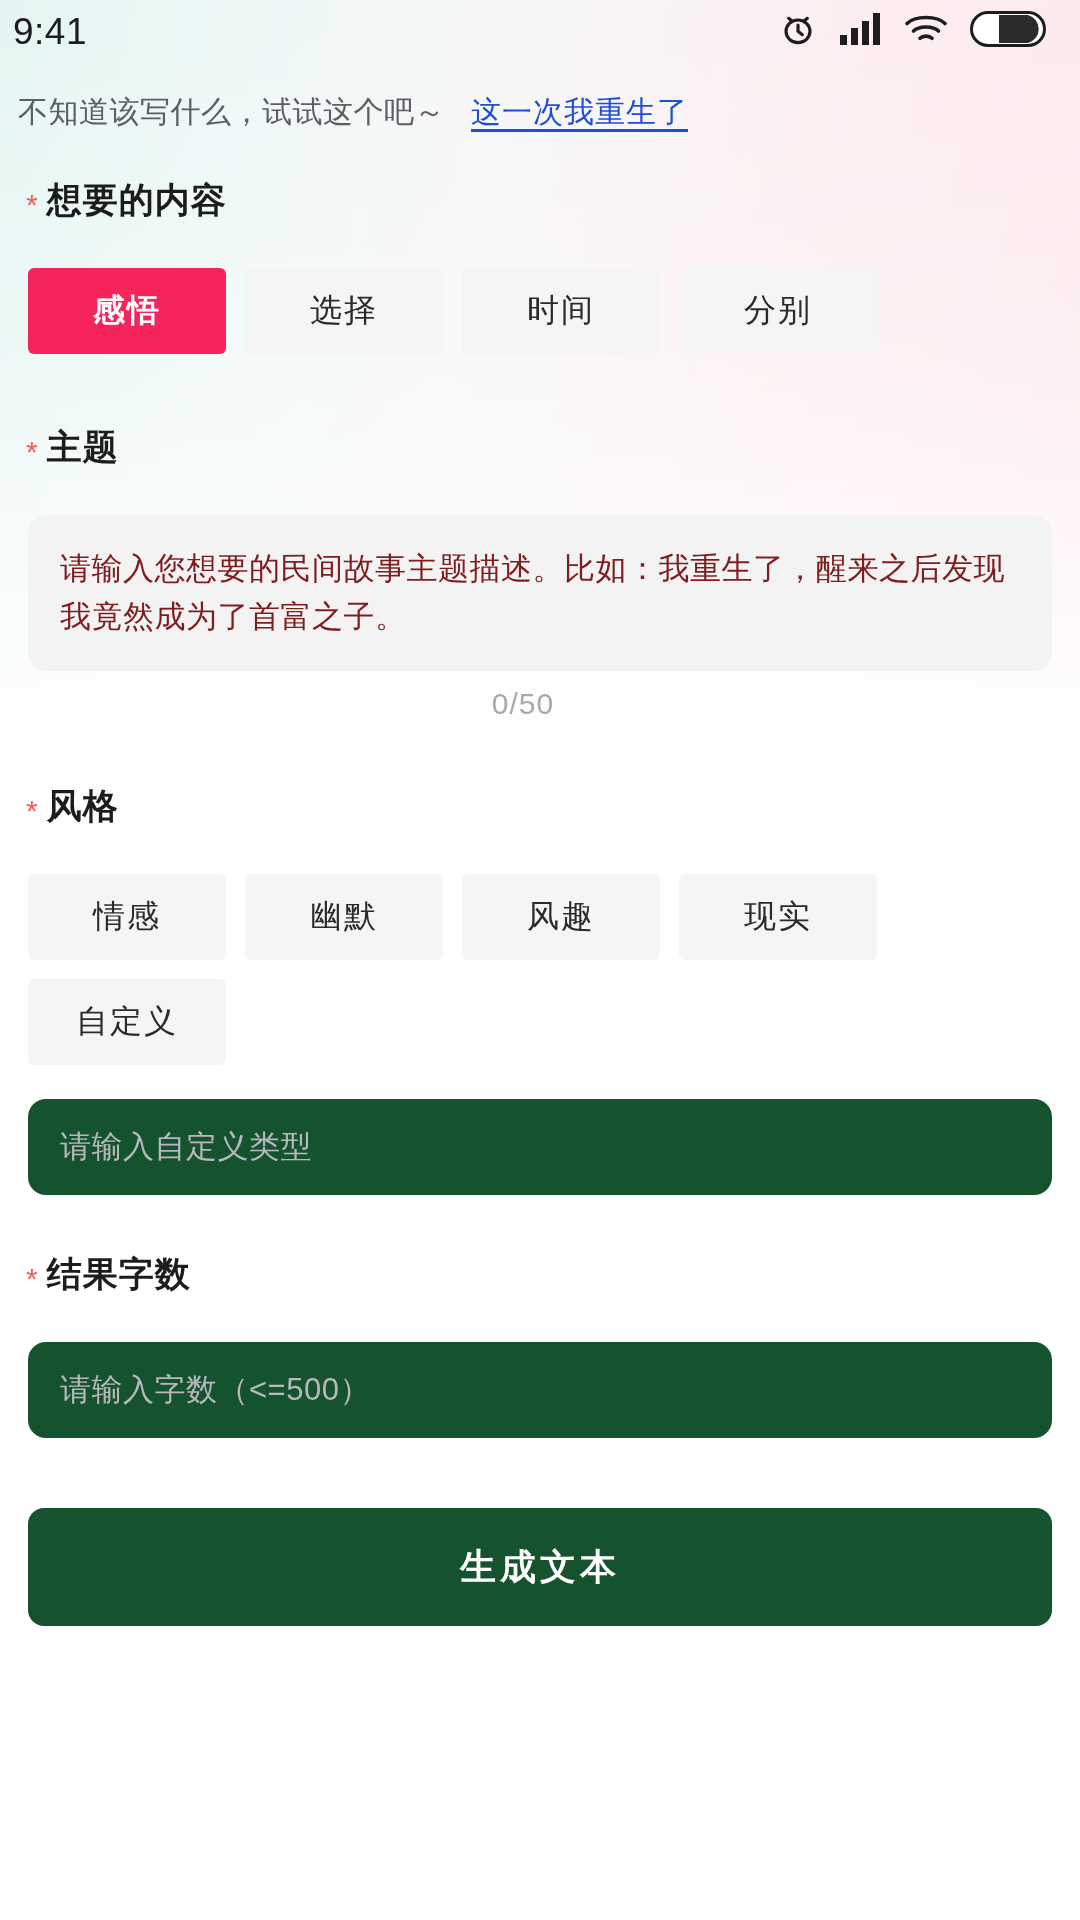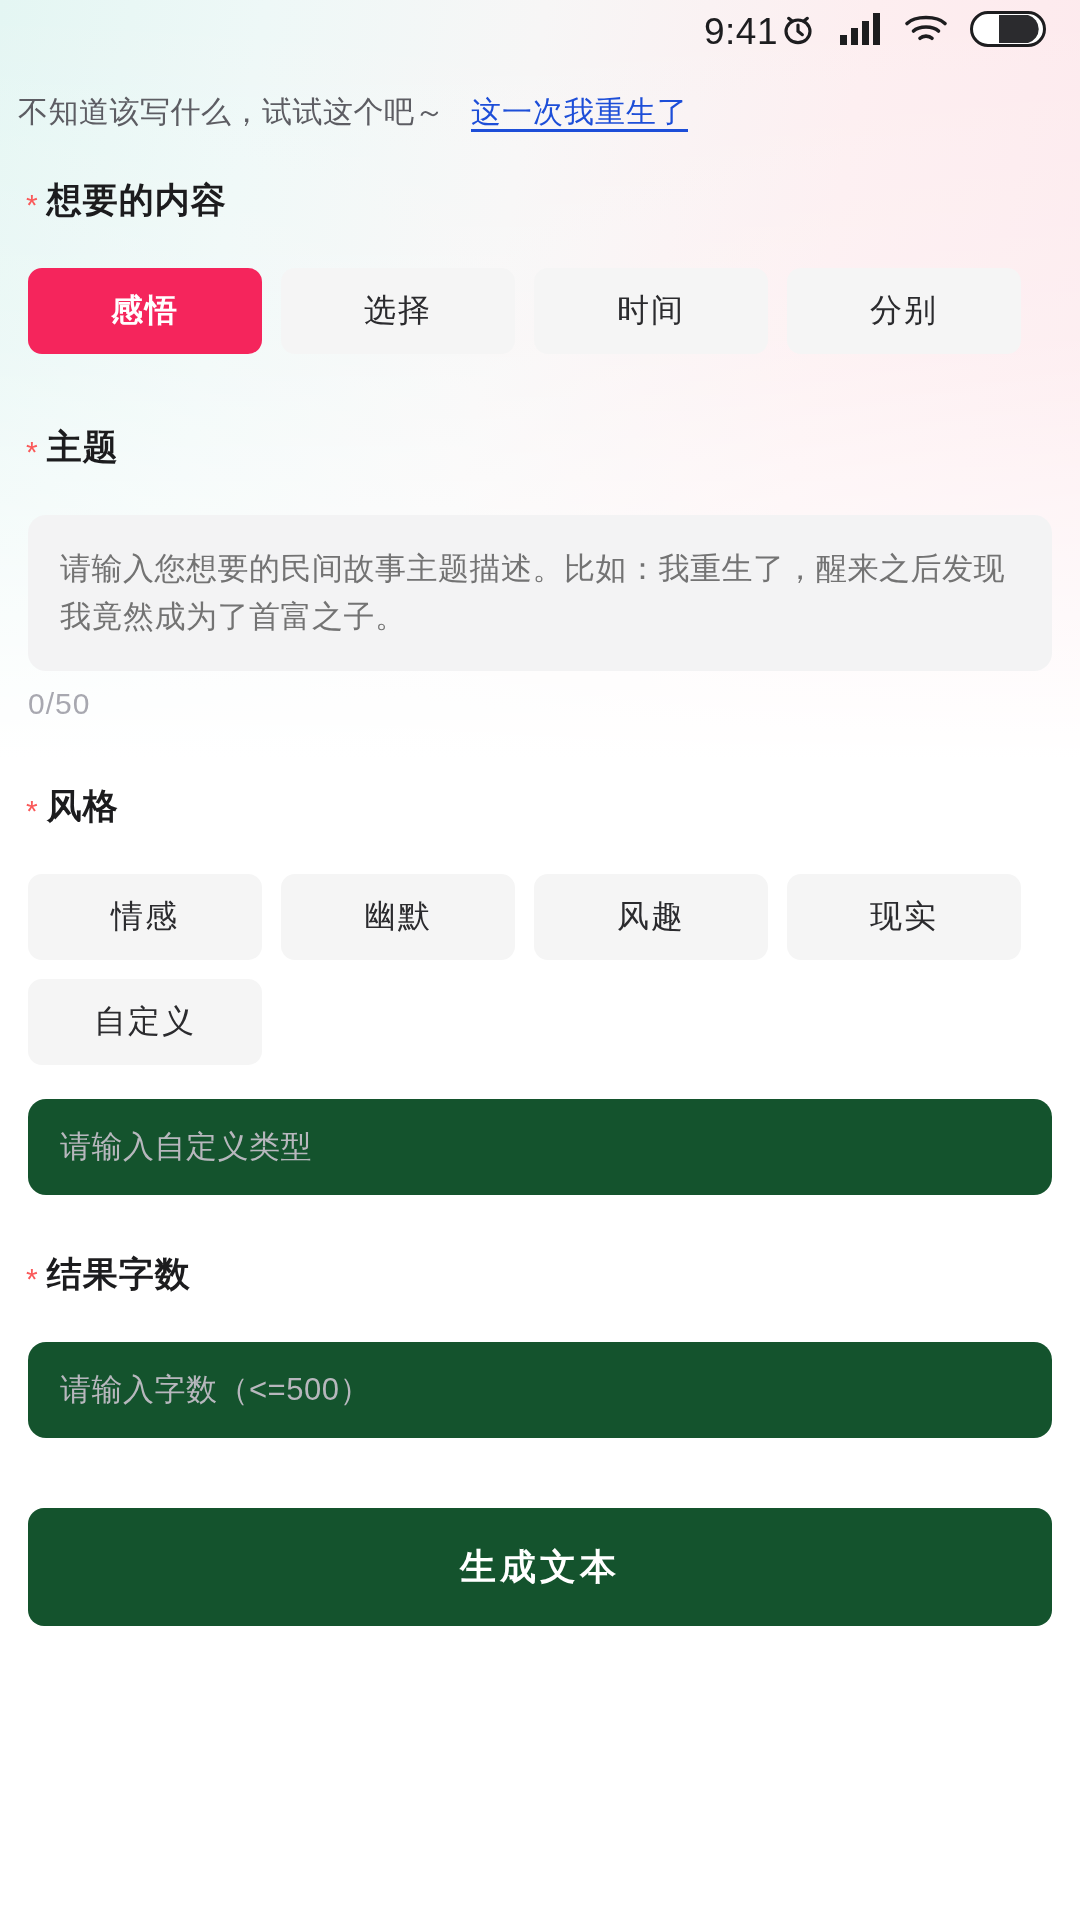--- a/index.html
+++ b/index.html
@@ -22,21 +22,21 @@
       linear-gradient(to bottom, rgba(255,255,255,0) 0%, rgba(255,255,255,0.25) 45%, rgba(255,255,255,1) 100%),
       linear-gradient(100deg, #e4f6f3 0%, #eef8f7 22%, #f7f6f6 45%, #fdeef0 72%, #fde8ec 100%);
     pointer-events:none;
   }
   .content { position:relative; z-index:2; }
 
   
   .statusbar {
     position:relative;
     height:62px;
-    display:flex; align-items:center; justify-content:flex-end;
+    display:flex; align-items:center; justify-content:space-between;
     padding:0 34px 0 13px;
   }
   .status-time {
     font-size:37px; font-weight:400; color:#1d1d1f;
     letter-spacing:0.5px; line-height:1;
     font-family:"Liberation Sans","DejaVu Sans",sans-serif;
   }
   .status-icons { display:flex; align-items:center; gap:22px; }
   .ic { display:block; }
 
@@ -82,53 +82,53 @@
     position:relative; top:4px; font-weight:400;
   }
 
   
   .chip-grid {
     display:flex; flex-wrap:wrap;
     gap:19px;
     padding:0 28px;
   }
   .chip {
-    width:234px; height:86px;
+    width:198px; height:86px;
     display:flex; align-items:center; justify-content:center;
     background:#f5f5f5; color:#2b2b2e;
-    border-radius:14px;
+    border-radius:6px;
     font-size:32px; letter-spacing:2px;
     cursor:pointer; user-select:none;
   }
   .chip.selected {
     background:#f5255c; color:#ffffff; font-weight:700;
   }
 
   
   .field-wrap { padding:0 28px; }
   .textarea-box {
     background:#f3f3f4; border-radius:18px;
     padding:30px 32px;
     min-height:152px;
     cursor:text;
   }
   .textarea-ph {
-    font-size:31px; color:#737373; line-height:1.55;
+    font-size:31px; color:#7f1d1d; line-height:1.55;
     letter-spacing:0.5px;
   }
   .input-box {
     background:#14532d; border-radius:18px;
     height:96px; display:flex; align-items:center;
     padding:0 32px; cursor:text;
   }
   .input-ph {
     font-size:31px; color:#b7b7bd; letter-spacing:0.5px;
   }
   .counter {
-    text-align:left; padding:16px 34px 0 0;
+    text-align:center; padding:16px 34px 0 0;
     font-size:30px; color:#a8a8b0; letter-spacing:1px;
   }
 
   
   .submit-wrap { padding:0 28px; }
   .submit-btn {
     width:100%; height:118px;
     background:#14532d; color:#ffffff;
     border:none; border-radius:16px;
     font-size:36px; font-weight:700; letter-spacing:4px;

